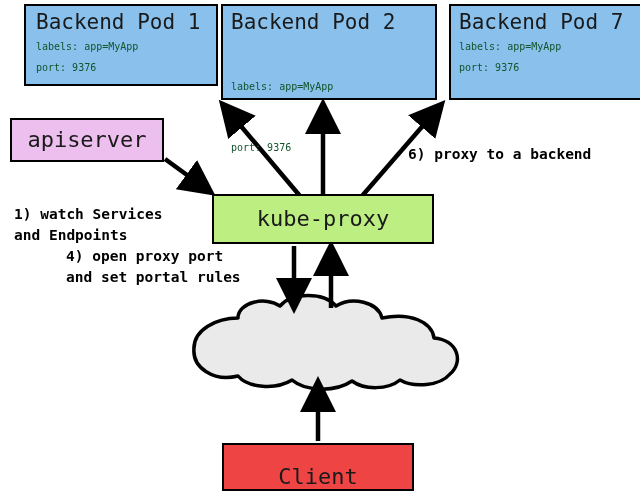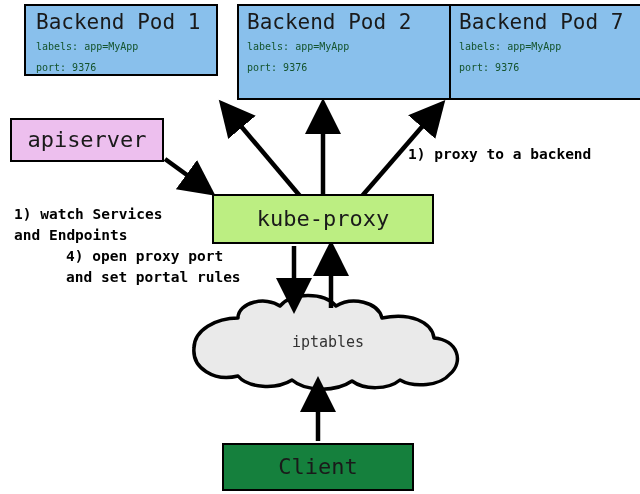--- a/index.html
+++ b/index.html
@@ -50,39 +50,40 @@
     line-height: 26px;
     margin-bottom: 1px;
   }
   .pod-line {
     font-size: 10px;
     line-height: 21px;
     color: #14532d;
     white-space: nowrap;
     text-align: left;
   }
-  #pod1 { left: 24px;  top: 4px;   width: 194px; height: 72px; padding-left: 10px; }
-  #pod2 { left: 237px; top: 4px;   width: 216px; height: 96px; }
+  #pod1 { left: 24px;  top: 4px;   width: 194px; height: 82px; padding-left: 10px; }
+  #pod2 { left: 221px; top: 4px;   width: 216px; height: 96px; gap: 40px; }
   #pod3 { left: 449px; top: 4px;   width: 194px; height: 96px; }
 
   #apiserver {
     left: 10px; top: 118px; width: 154px; height: 44px;
     background: #EDBFEE;
   }
   #apiserver .node-title { font-size: 22px; }
 
   #kubeproxy {
     left: 212px; top: 194px; width: 222px; height: 50px;
     background: #BCEE82;
   }
   #kubeproxy .node-title { font-size: 22px; }
 
   #client {
     left: 222px; top: 443px; width: 192px; height: 48px;
-    background: #15803d;
+    background: #ef4444;
+    justify-content: flex-end;
   }
   #client .node-title { font-size: 22px; }
 
   .cloud-label {
     position: absolute;
     left: 193px;
     top: 333px;
     width: 270px;
     text-align: center;
     font-size: 15px;
@@ -164,25 +165,24 @@
   </div>
 
   <div class="node" id="kubeproxy">
     <div class="node-title">kube-proxy</div>
   </div>
 
   <div class="node" id="apiserver">
     <div class="node-title">apiserver</div>
   </div>
 
-  <div class="cloud-label">iptables</div>
 
   <div class="node" id="client">
     <div class="node-title">Client</div>
   </div>
 
   <div class="step" id="step1">1) watch Services
 and Endpoints</div>
   <div class="step" id="step2">4) open proxy port
 and set portal rules</div>
-  <div class="step" id="step5">1) proxy to a backend</div>
+  <div class="step" id="step5">6) proxy to a backend</div>
 
 </div>
 
 </body></html>

